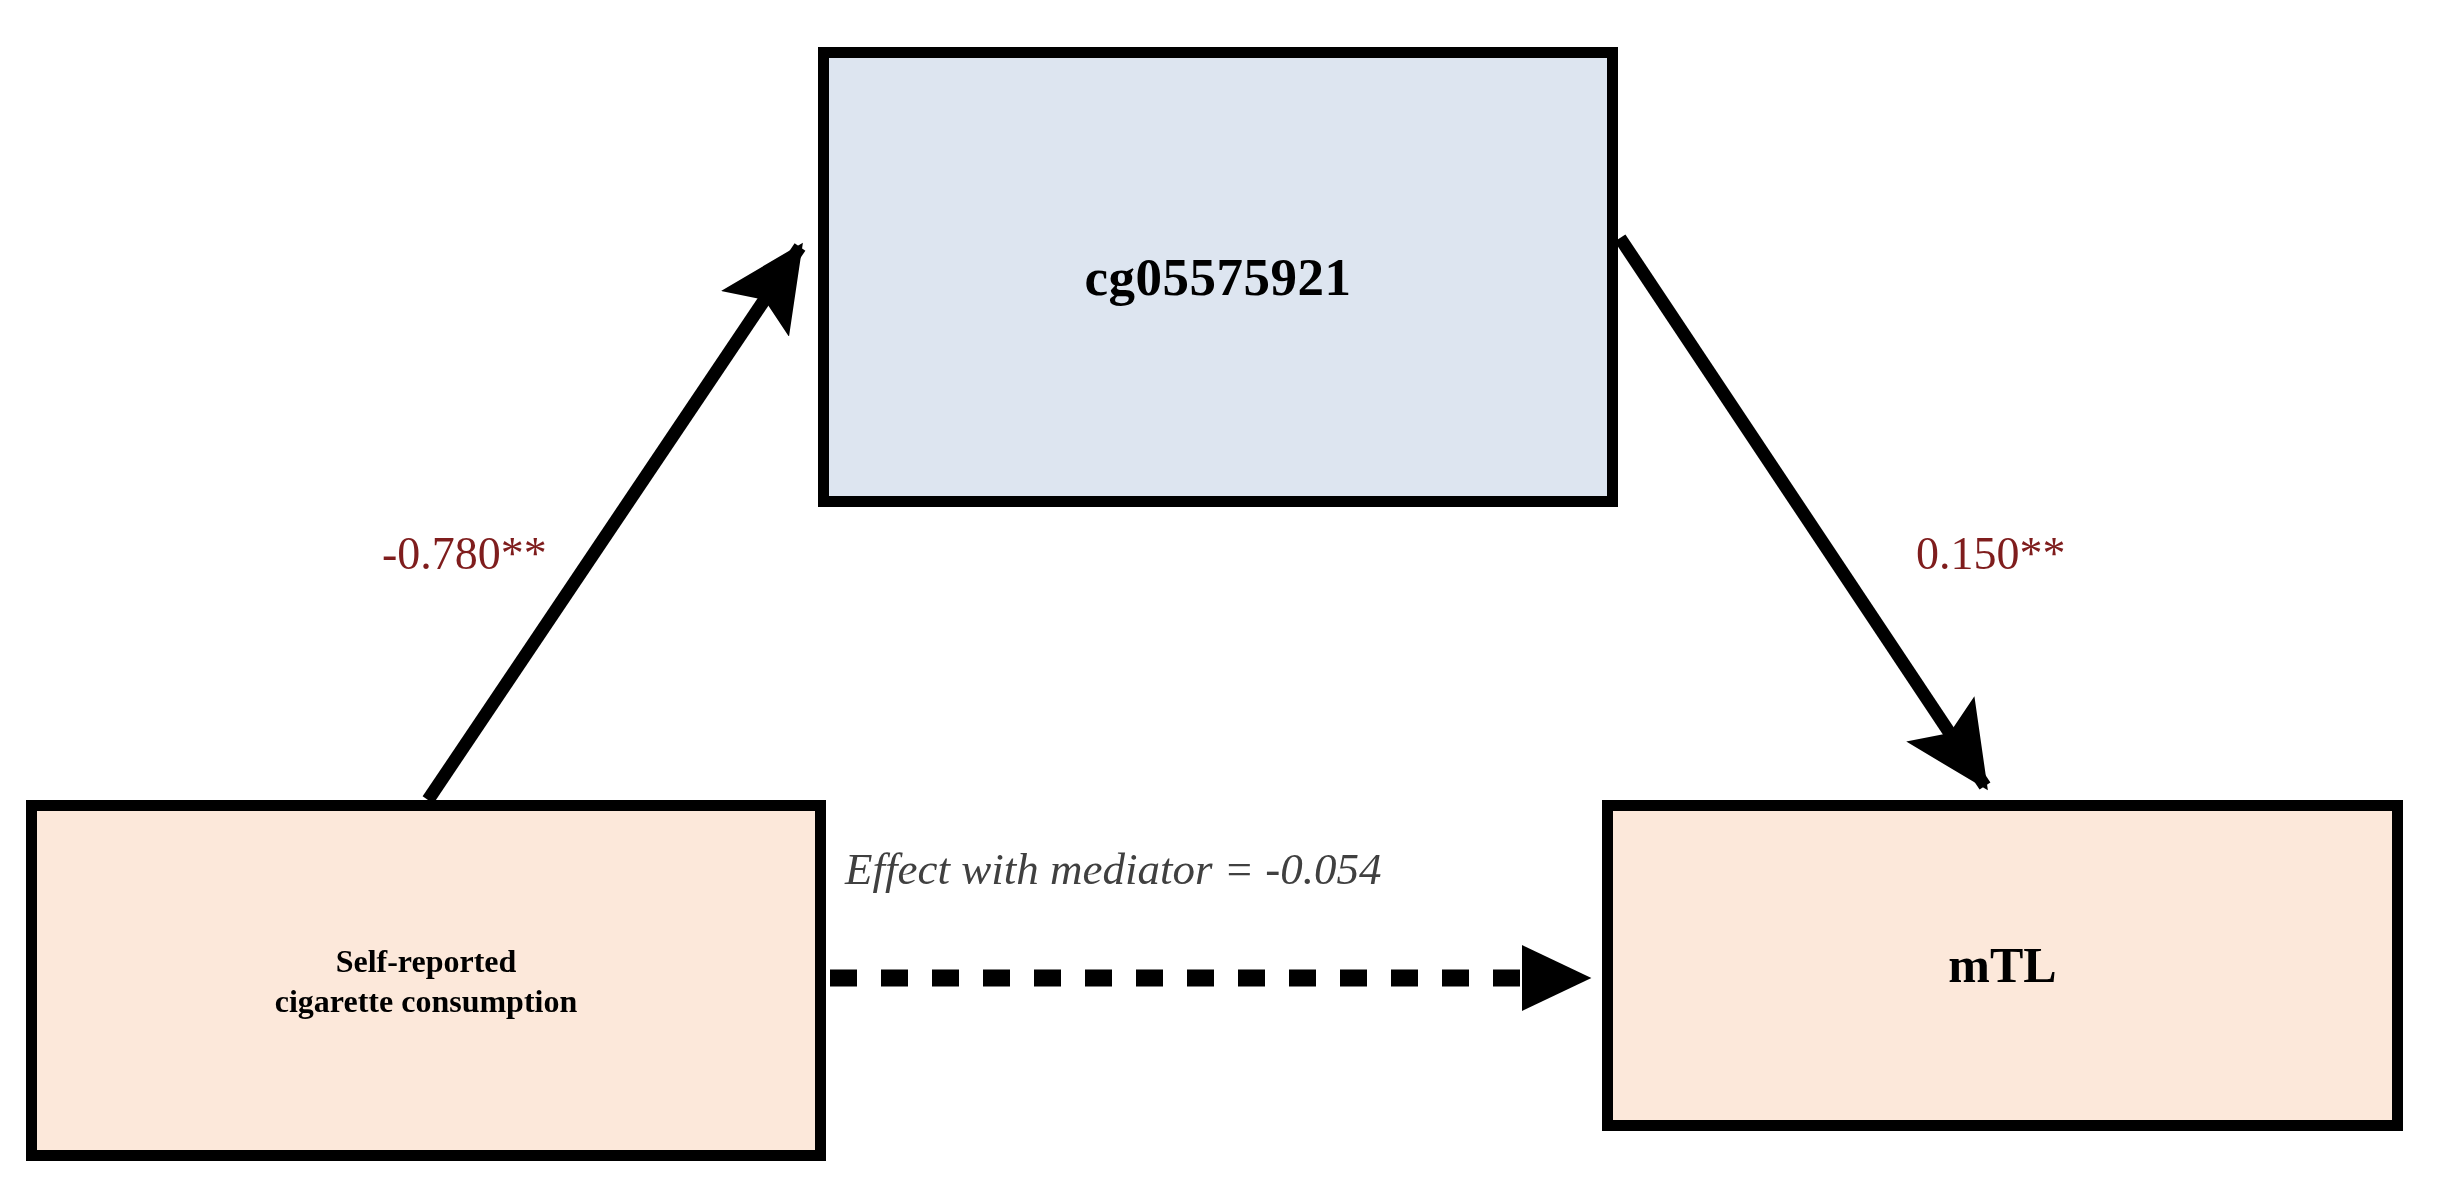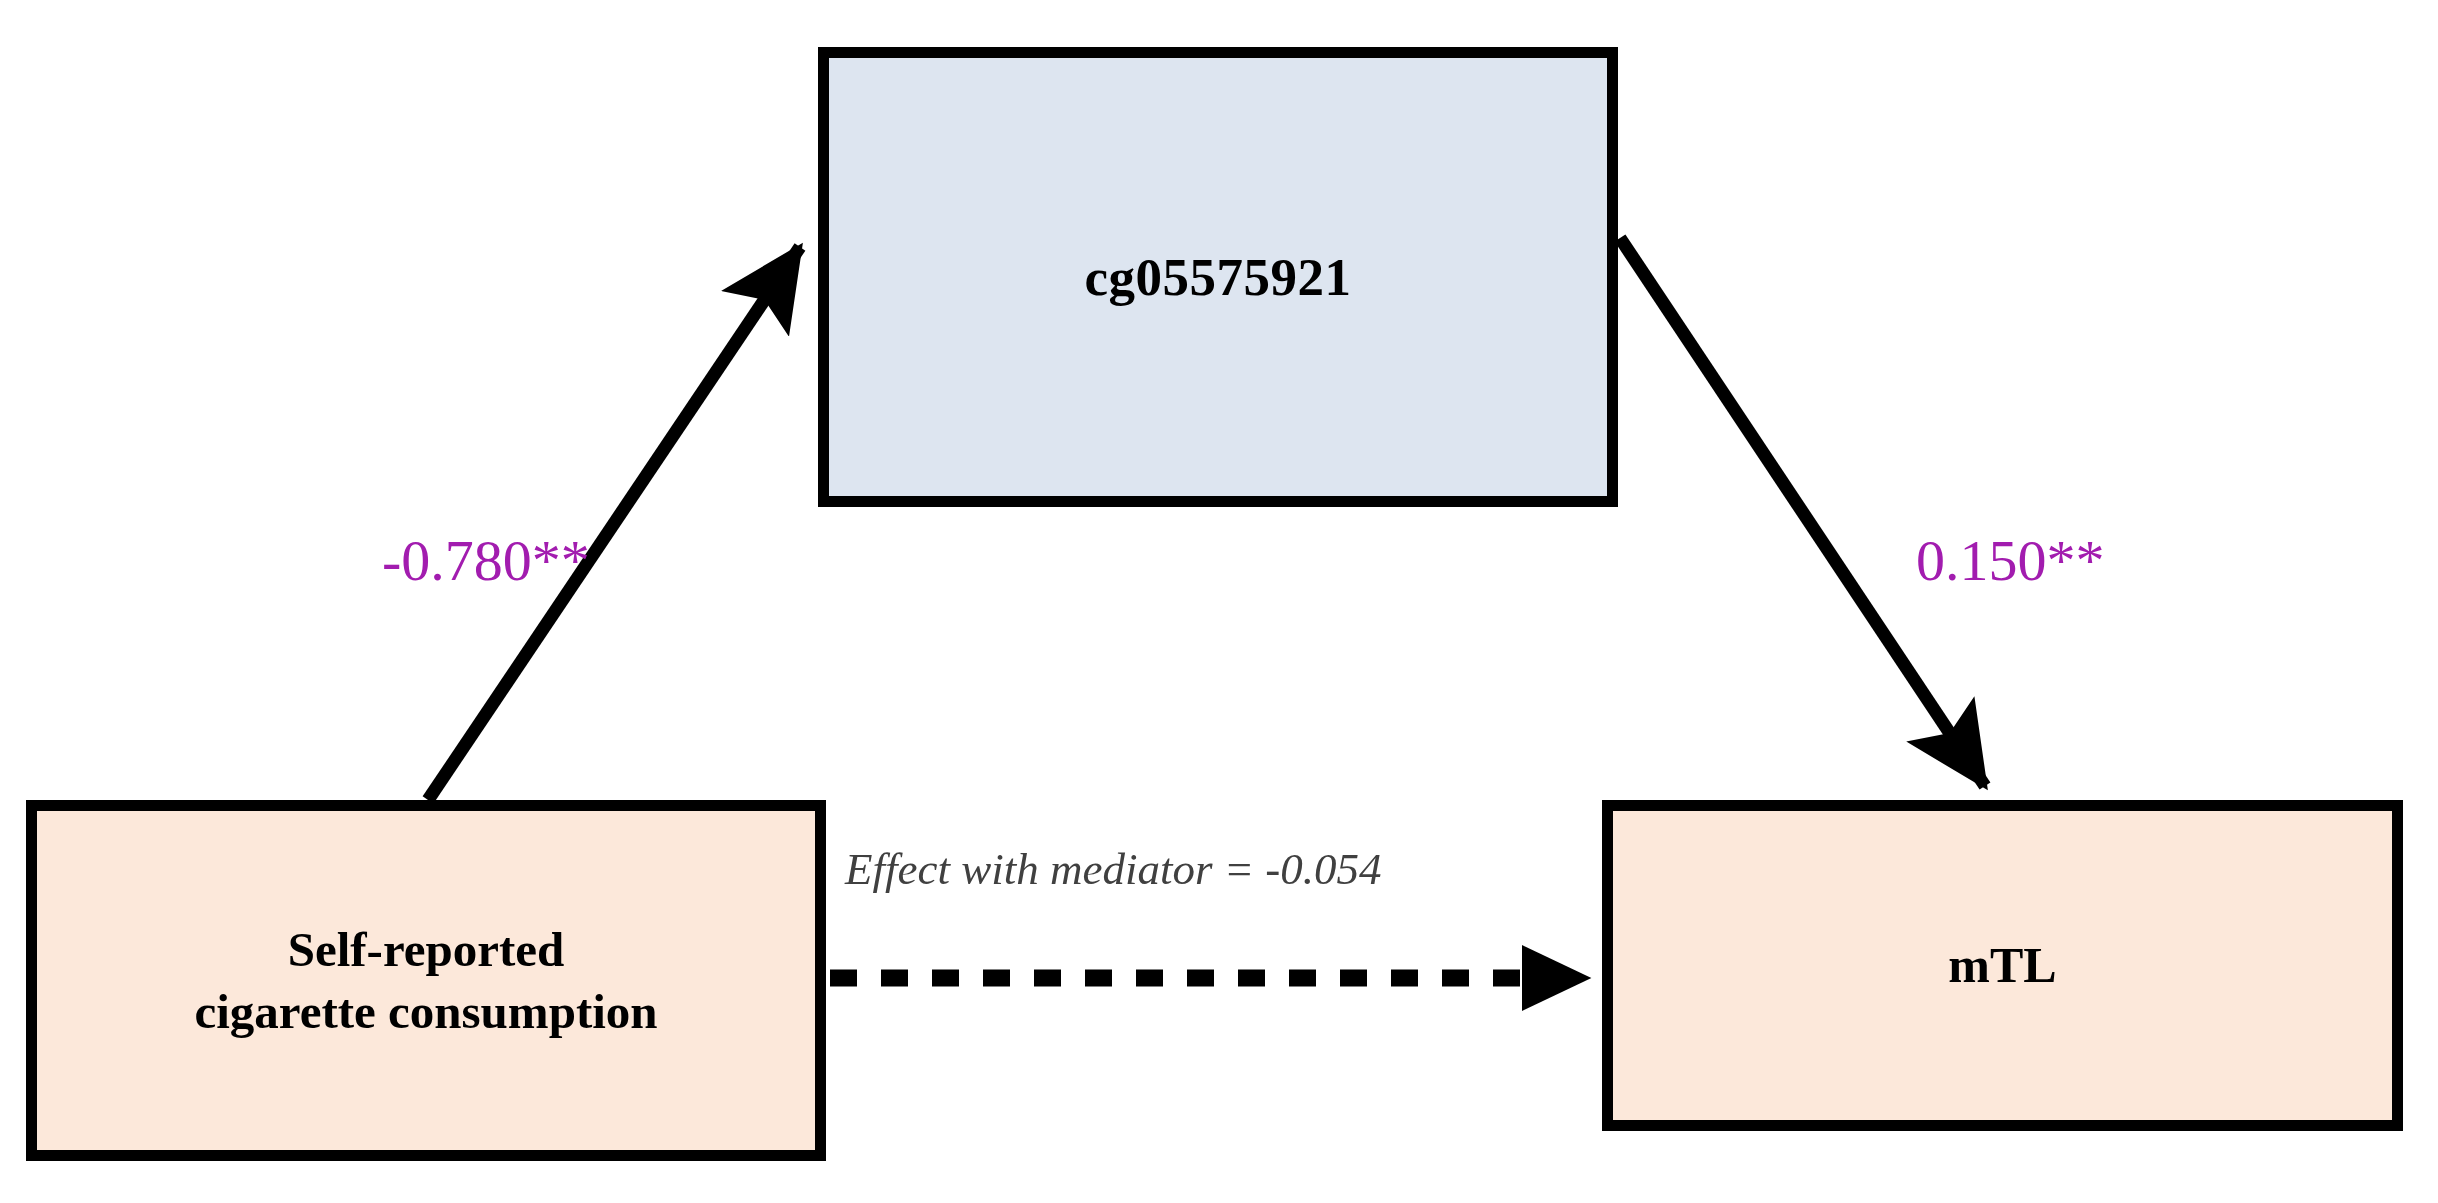--- a/index.html
+++ b/index.html
@@ -47,37 +47,37 @@
   }
   #mediator-box .node-label { font-size: 53px; letter-spacing: 0.5px; }
 
   #predictor-box {
     left: 26px;
     top: 800px;
     width: 800px;
     height: 361px;
     background: #fce8da;
   }
-  #predictor-box .node-label { font-size: 49px; }
+  #predictor-box .node-label { font-size: 32px; }
 
   #outcome-box {
     left: 1602px;
     top: 800px;
     width: 801px;
     height: 331px;
     background: #fce8da;
   }
   #outcome-box .node-label { font-size: 50px; }
 
   .edge-label {
     position: absolute;
     font-family: "Liberation Serif", "DejaVu Serif", serif;
     font-weight: normal;
-    color: #a21caf;
-    font-size: 58px;
+    color: #7f1d1d;
+    font-size: 46px;
     white-space: nowrap;
   }
   #label-a  { left: 382px; top: 527px; }
   #label-b  { left: 1916px; top: 527px; }
 
   #direct-effects {
     position: absolute;
     left: 845px;
     top: 843px;
     font-family: "Liberation Serif", "DejaVu Serif", serif;

